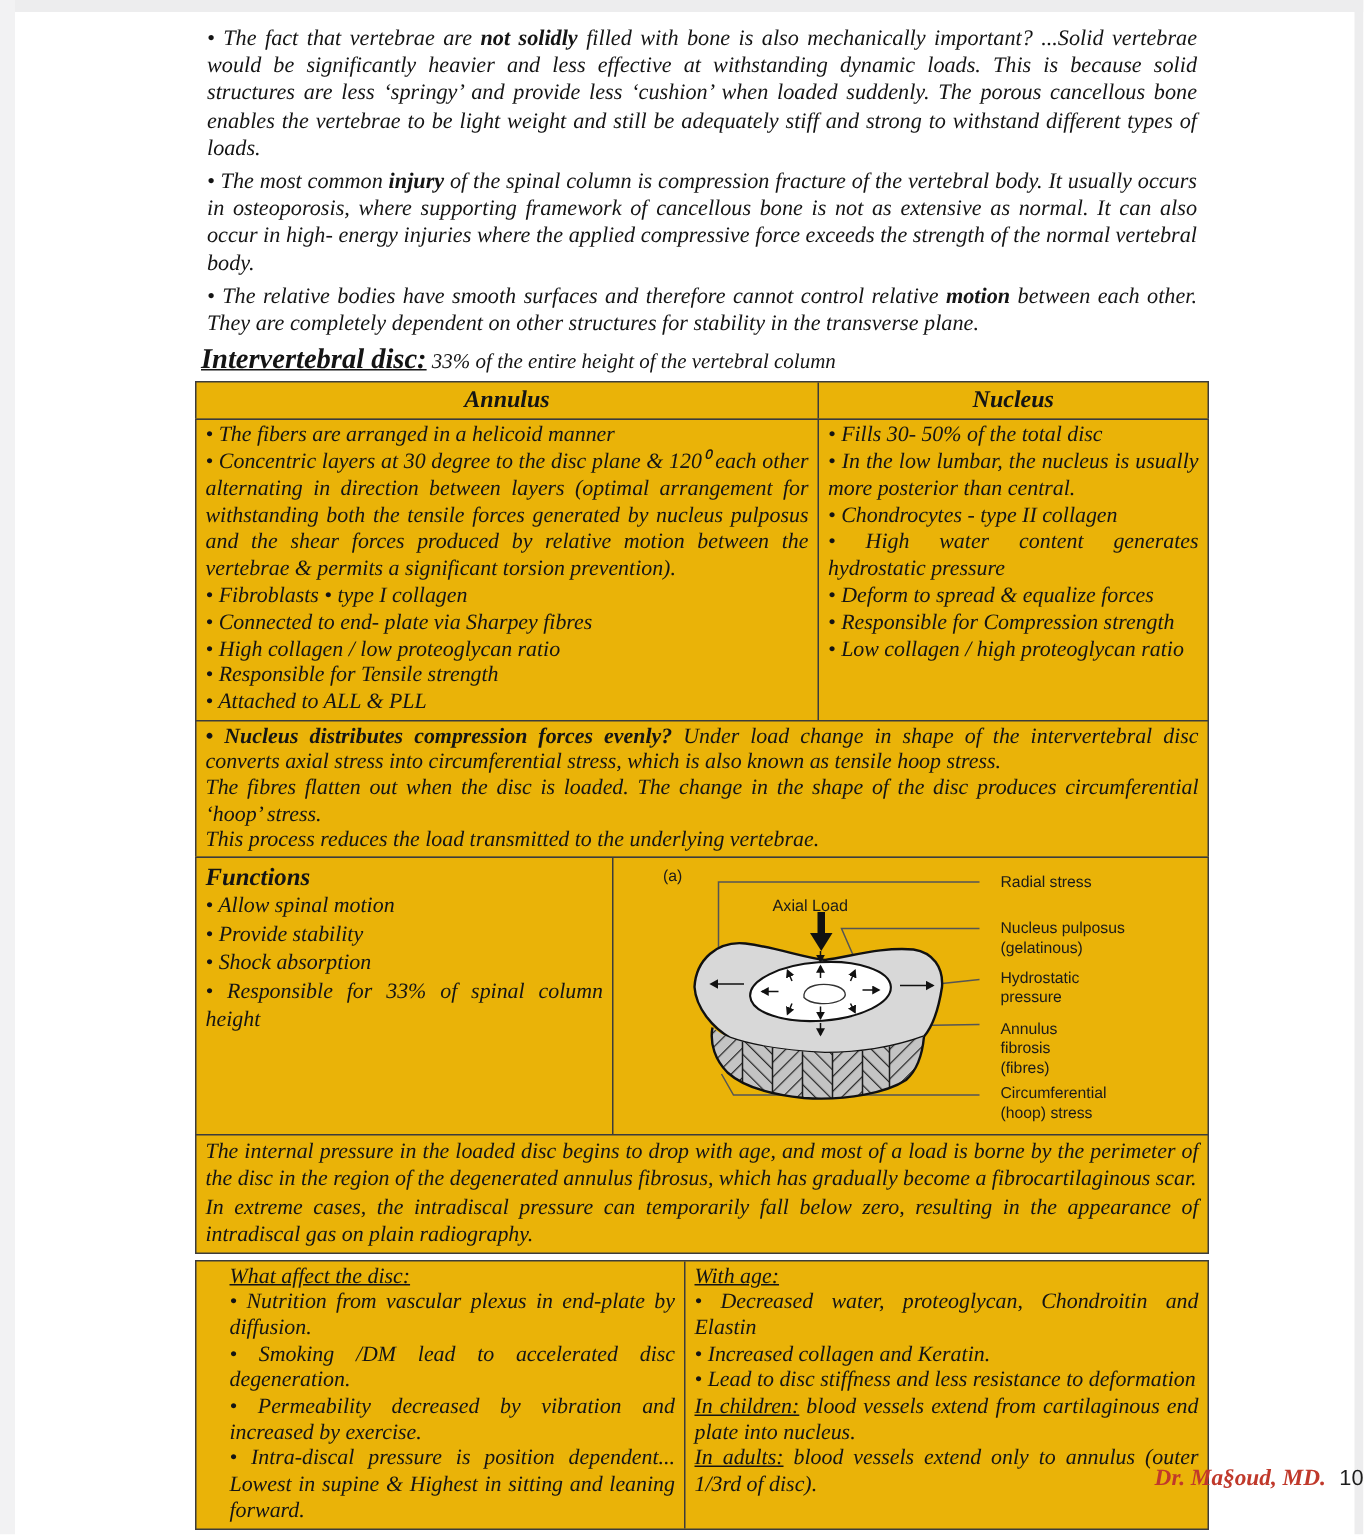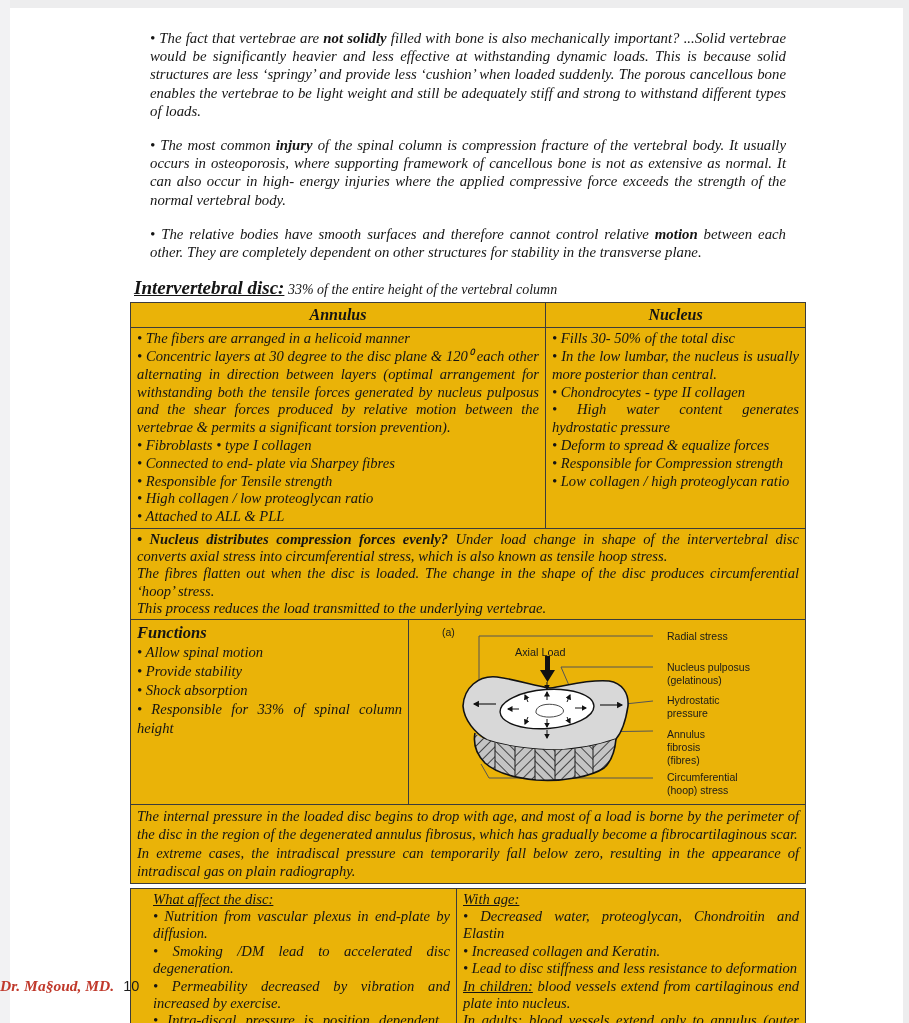--- a/index.html
+++ b/index.html
@@ -9,21 +9,21 @@
     font-family:"Liberation Serif", serif;
     color:#141414;
   }
   .edge{position:absolute;background:#ededee;}
   .edge-top{left:0;top:0;width:909px;height:8px;}
   .edge-left{left:0;top:0;width:10px;height:1023px;background:#f2f2f3;}
   .edge-right{left:903px;top:0;width:6px;height:1023px;}
   .content{position:absolute;left:130px;top:13px;width:676px;}
   
   .toptext{font-style:italic;font-size:14.8px;line-height:18.2px;text-align:justify;padding:0 4px;}
-  .toptext p{margin:16px;}
+  .toptext p{margin:4px;}
   .b{font-weight:bold;}
   .u{text-decoration:underline;}
   
   .headline{margin:1px 0 3px 0;padding:0 4px;white-space:nowrap;}
   .headline .h-main{font-size:19px;font-weight:bold;font-style:italic;text-decoration:underline;}
   .headline .h-sub{font-size:14px;font-style:italic;}
   
   .trow{display:flex;border:1px solid #3c3c3c;box-sizing:border-box;width:676px;background:#eab308;}
   .trow + .trow{margin-top:-1px;}
   .trow.gap-above{margin-top:4px;padding-left:16px;}
@@ -44,21 +44,21 @@
   .affect-heading{text-decoration:underline;line-height:17.4px;text-align:left;}
   .affect-cell{line-height:17.4px;}
   
   .dg-label{
     position:absolute;font-family:"Liberation Sans", sans-serif;font-style:normal;
     font-size:10.5px;line-height:13px;color:#1a1a1a;text-align:left;width:120px;padding-left:12px;
   }
   .dg-fig{position:absolute;left:9px;top:4px;font-family:"Liberation Sans", sans-serif;font-style:normal;font-size:10.5px;color:#1a1a1a;}
   .dg-axial{position:absolute;left:82px;top:24px;width:80px;font-family:"Liberation Sans", sans-serif;font-style:normal;font-size:10.8px;color:#1a1a1a;}
   
-  .footer{position:absolute;left:0;top:977px;width:909px;text-align:left;}
+  .footer{position:absolute;left:0;top:977px;width:909px;text-align:right;}
   .footer .author{font-weight:bold;font-style:italic;font-size:15.5px;}
   .footer .pageno{font-family:"Liberation Sans", sans-serif;font-size:14.5px;color:#1c1c1c;margin-left:9px;}
 </style>
 </head>
 <body>
 
 <div class="edge edge-top"></div>
 <div class="edge edge-left"></div>
 <div class="edge edge-right"></div>
 
@@ -78,22 +78,22 @@
     <div class="cell hdr-cell w-annulus divider">Annulus</div>
     <div class="cell hdr-cell w-nucleus">Nucleus</div>
   </div>
 
   <div class="trow">
     <div class="cell w-annulus divider">
       <p>• The fibers are arranged in a helicoid manner</p>
       <p>• Concentric layers at 30 degree to the disc plane &amp; 120⁰ each other alternating in direction between layers (optimal arrangement for withstanding both the tensile forces generated by nucleus pulposus and the shear forces produced by relative motion between the vertebrae &amp; permits a significant torsion prevention).</p>
       <p>• Fibroblasts •  type I collagen</p>
       <p>• Connected to end- plate via Sharpey fibres</p>
+      <p>• High collagen / low proteoglycan ratio</p>
       <p>• Responsible for Tensile strength</p>
-      <p>• High collagen / low proteoglycan ratio</p>
       <p>• Attached to ALL &amp; PLL</p>
     </div>
     <div class="cell w-nucleus">
       <p>• Fills 30- 50% of the total disc</p>
       <p>• In the low lumbar, the nucleus is usually more posterior than central.</p>
       <p>• Chondrocytes -  type II collagen</p>
       <p>• High water content generates hydrostatic pressure</p>
       <p>• Deform to spread &amp; equalize forces</p>
       <p>• Responsible for Compression strength</p>
       <p>• Low collagen / high proteoglycan ratio</p>

